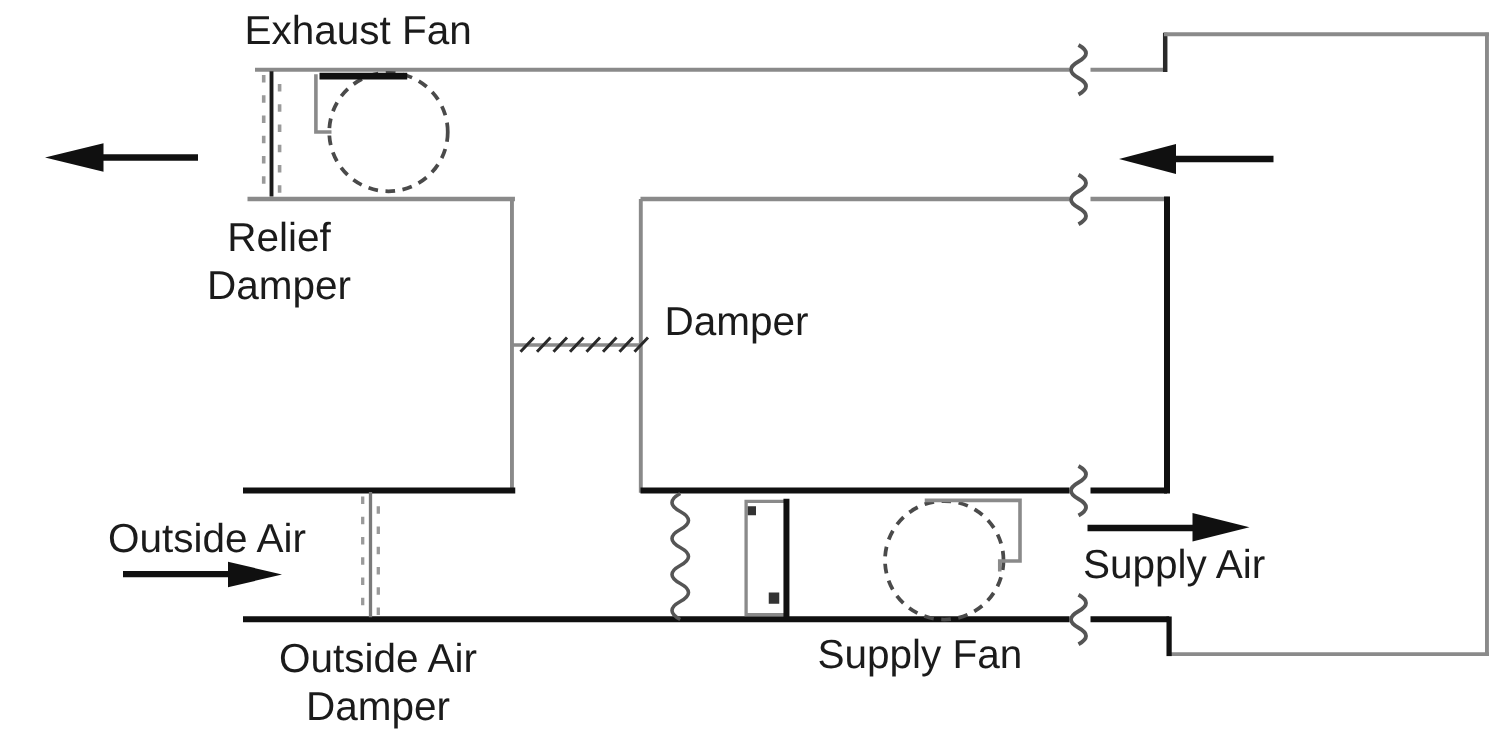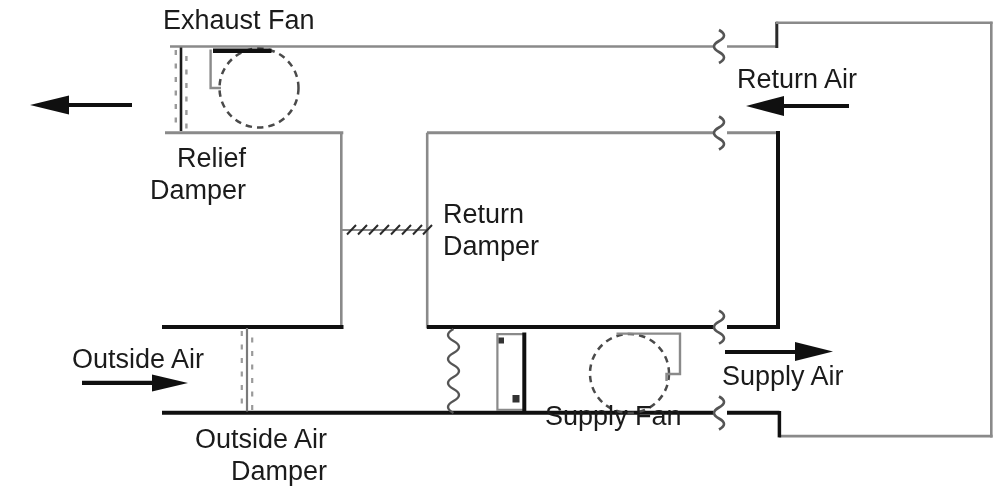--- a/index.html
+++ b/index.html
@@ -1,20 +1,20 @@
 <!DOCTYPE html>
 <html><head>
 <meta charset="utf-8">
 <style>
   html,body{margin:0;padding:0;background:#ffffff;}
   #stage{position:relative;width:1000px;height:492px;background:#ffffff;overflow:hidden;
          font-family:"Liberation Sans",sans-serif;}
   #diagram-svg{position:absolute;left:0;top:0;}
   .lbl{position:absolute;font-size:27px;line-height:32px;color:#1b1b1b;white-space:nowrap;}
-  .lbl.center{text-align:right;}
+  .lbl.center{text-align:center;}
 </style>
 </head>
 <body>
 
 <div id="stage">
 
   <svg id="diagram-svg" width="1000" height="492" viewBox="0 0 1000 492">
 
     <g>
 
@@ -109,33 +109,31 @@
 
   <div class="lbl" style="left:163px;top:4px">Exhaust Fan</div>
 
 
   <div class="lbl center" style="left:126px;top:142px;width:120px">
     <div>Relief</div>
     <div>Damper</div>
   </div>
 
   <div class="lbl" style="left:443px;top:198px">
-    <div>Return</div>
     <div>Damper</div>
   </div>
 
-  <div class="lbl" style="left:737px;top:63px">Return Air</div>
 
   <div class="lbl center" style="left:780px;top:187px;width:210px">
   </div>
 
   <div class="lbl" style="left:72px;top:343px">Outside Air</div>
 
   <div class="lbl center" style="left:177px;top:423px;width:150px">
     <div>Outside Air</div>
     <div>Damper</div>
   </div>
 
-  <div class="lbl" style="left:545px;top:400px">Supply Fan</div>
+  <div class="lbl" style="left:545px;top:420px">Supply Fan</div>
 
   <div class="lbl" style="left:722px;top:360px">Supply Air</div>
 
 </div>
 
 </body></html>

